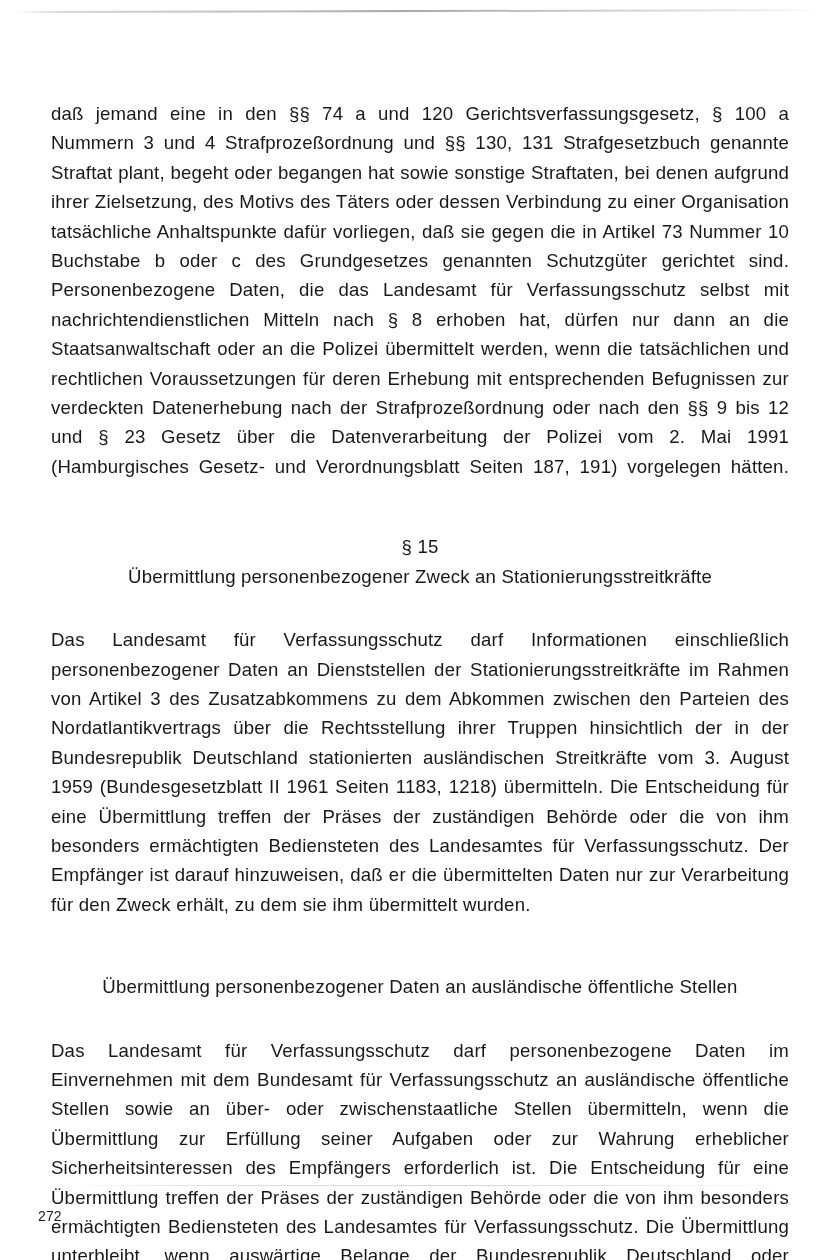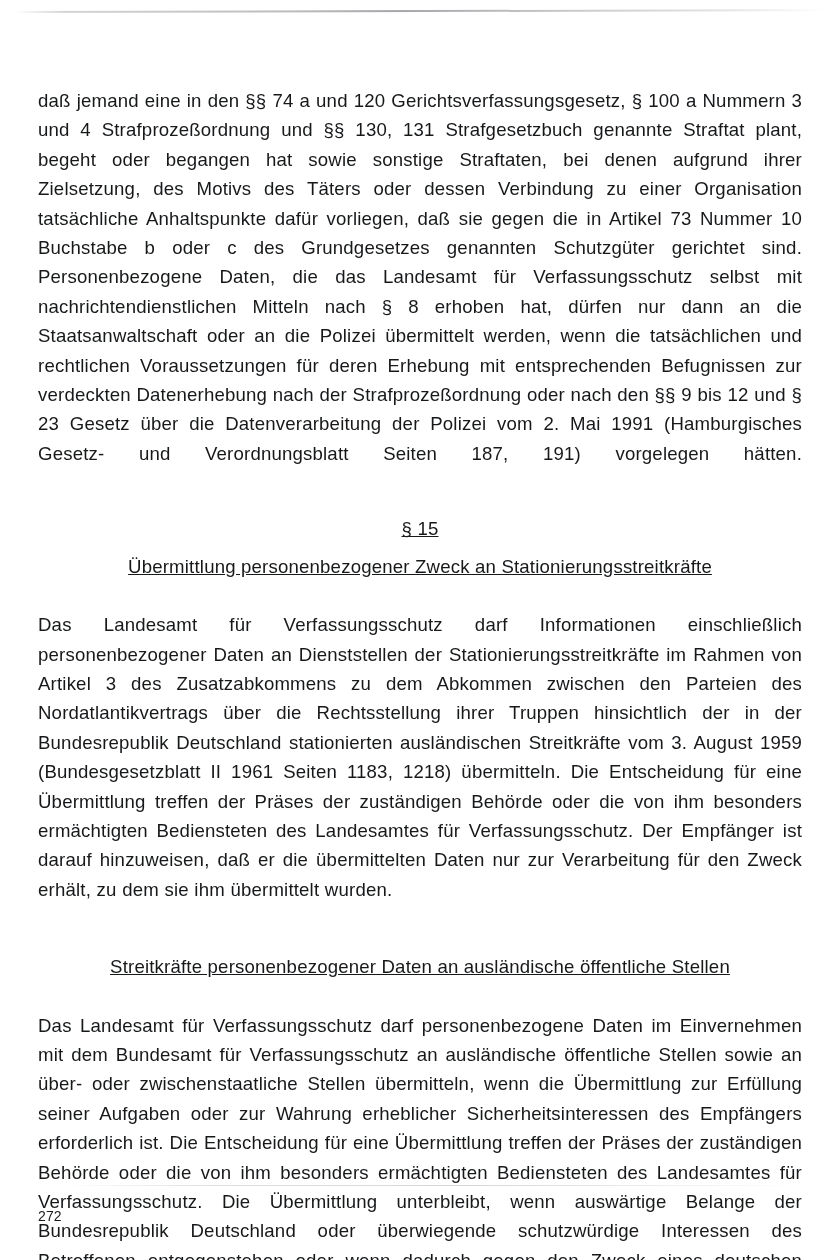--- a/index.html
+++ b/index.html
@@ -61,42 +61,41 @@
   }
 
   .text-column {
     position: absolute;
     left: 38px;
     top: 86px;
     width: 764px;
   }
 
   p.body-para {
-    margin: 0;
+    margin: 13px;
     font-size: 18.6px;
     line-height: 29.4px;
     text-align: justify;
     text-justify: inter-word;
     letter-spacing: 0.01em;
     word-spacing: 0.012em;
     hyphens: none;
   }
 
   
   p.body-para.justify-all {
     text-align-last: justify;
   }
 
   .section-head {
-    margin: 8px;
+    margin: 0;
     text-align: center;
     font-size: 18.6px;
     line-height: 29.4px;
     letter-spacing: 0.01em;
-    text-decoration: underline;
   }
 
   .gap-after-para-1 { height: 38px; }
   .gap-head-to-body { height: 21px; }
   .gap-after-para-2 { height: 40px; }
 
   .para-15-wrap,
   .para-16-wrap { width: 764px; }
 
   .page-number {
@@ -127,21 +126,21 @@
 
     <div class="gap-head-to-body"></div>
 
     <div class="para-15-wrap">
       <p class="body-para">Das Landesamt für Verfassungsschutz darf Informationen einschließlich personenbezogener Daten an Dienststellen der Stationierungsstreitkräfte im Rahmen von Artikel 3 des Zusatzabkommens zu dem Abkommen zwischen den Parteien des Nordatlantikvertrags über die Rechtsstellung ihrer Truppen hinsichtlich der in der Bundesrepublik Deutschland stationierten ausländischen Streitkräfte vom 3. August 1959 (Bundesgesetzblatt II 1961 Seiten 1183, 1218) übermitteln. Die Entscheidung für eine Übermittlung treffen der Präses der zuständigen Behörde oder die von ihm besonders ermächtigten Bediensteten des Landesamtes für Verfassungsschutz. Der Empfänger ist darauf hinzuweisen, daß er die übermittelten Daten nur zur Verarbeitung für den Zweck erhält, zu dem sie ihm übermittelt wurden.</p>
     </div>
 
     <div class="gap-after-para-2"></div>
 
 
-    <p class="section-head">Streitkräfte personenbezogener Daten an ausländische öffentliche Stellen</p>
+    <p class="section-head">Übermittlung personenbezogener Daten an ausländische öffentliche Stellen</p>
 
     <div class="gap-head-to-body"></div>
 
     <div class="para-16-wrap">
       <p class="body-para justify-all">Das Landesamt für Verfassungsschutz darf personenbezogene Daten im Einvernehmen mit dem Bundesamt für Verfassungsschutz an ausländische öffentliche Stellen sowie an über- oder zwischenstaatliche Stellen übermitteln, wenn die Übermittlung zur Erfüllung seiner Aufgaben oder zur Wahrung erheblicher Sicherheitsinteressen des Empfängers erforderlich ist. Die Entscheidung für eine Übermittlung treffen der Präses der zuständigen Behörde oder die von ihm besonders ermächtigten Bediensteten des Landesamtes für Verfassungsschutz. Die Übermittlung unterbleibt, wenn auswärtige Belange der Bundesrepublik Deutschland oder überwiegende schutzwürdige Interessen des Betroffenen entgegenstehen oder wenn dadurch gegen den Zweck eines deutschen Gesetzes verstoßen würde. Der Empfänger ist darauf hinzuweisen,</p>
     </div>
 
   </div>
 
   <div class="scan-streak-2"></div>

